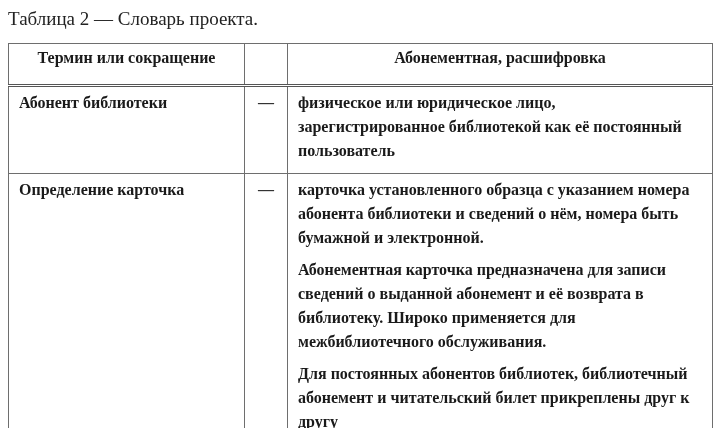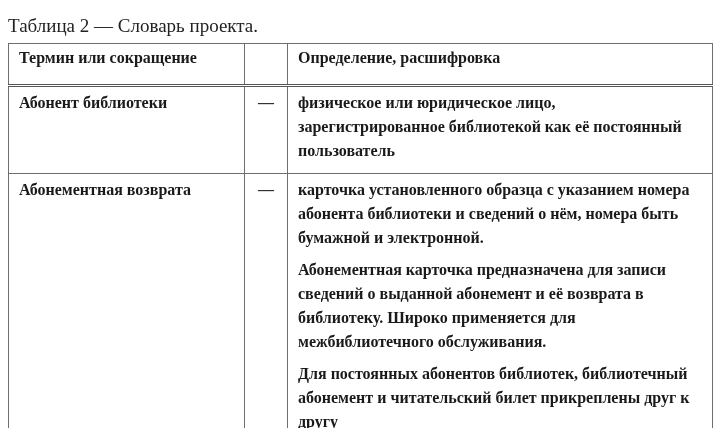--- a/index.html
+++ b/index.html
@@ -11,21 +11,21 @@
       overflow: hidden;
     }
     body {
       font-family: "Liberation Serif", "DejaVu Serif", serif;
       color: #1a1a1a;
       position: relative;
     }
     .caption {
       position: absolute;
       left: 8px;
-      top: 14px;
+      top: 7px;
       font-size: 19px;
       line-height: 24px;
       color: #222;
       white-space: nowrap;
     }
     table.glossary {
       position: absolute;
       left: 8px;
       top: 43px;
       width: 704px;
@@ -48,20 +48,21 @@
       height: 40px;
       border-bottom: 3px double #555;
     }
     .cell-inner {
       padding: 4px 10px 0 10px;
       line-height: 24px;
     }
     th .cell-inner {
       padding-top: 3px;
       line-height: 22px;
+      text-align: center;
     }
     .dash {
       text-align: center;
       padding: 4px 0 0 0;
       line-height: 24px;
       color: #333;
     }
     .para {
       margin: 0 0 8px 0;
     }
@@ -84,41 +85,41 @@
   </colgroup>
   <thead>
     <tr>
       <th>
         <div class="cell-inner">Термин или сокращение</div>
       </th>
       <th>
         <div class="cell-inner"></div>
       </th>
       <th>
-        <div class="cell-inner">Определение, расшифровка</div>
+        <div class="cell-inner">Абонементная, расшифровка</div>
       </th>
     </tr>
   </thead>
   <tbody>
     <tr class="row-abonent">
       <td>
         <div class="cell-inner">Абонент библиотеки</div>
       </td>
       <td>
         <div class="dash">—</div>
       </td>
       <td>
         <div class="cell-inner">
           <p class="para">физическое или юридическое лицо, зарегистрированное библиотекой как её постоянный пользователь</p>
         </div>
       </td>
     </tr>
     <tr class="row-card">
       <td>
-        <div class="cell-inner">Абонементная возврата</div>
+        <div class="cell-inner">Определение карточка</div>
       </td>
       <td>
         <div class="dash">—</div>
       </td>
       <td>
         <div class="cell-inner">
           <p class="para">карточка установленного образца с указанием номера абонента библиотеки и сведений о нём, номера быть бумажной и электронной.</p>
           <p class="para">Абонементная карточка предназначена для записи сведений о выданной абонемент и её возврата в библиотеку. Широко применяется для межбиблиотечного обслуживания.</p>
           <p class="para">Для постоянных абонентов библиотек, библиотечный абонемент и читательский билет прикреплены друг к другу</p>
         </div>

